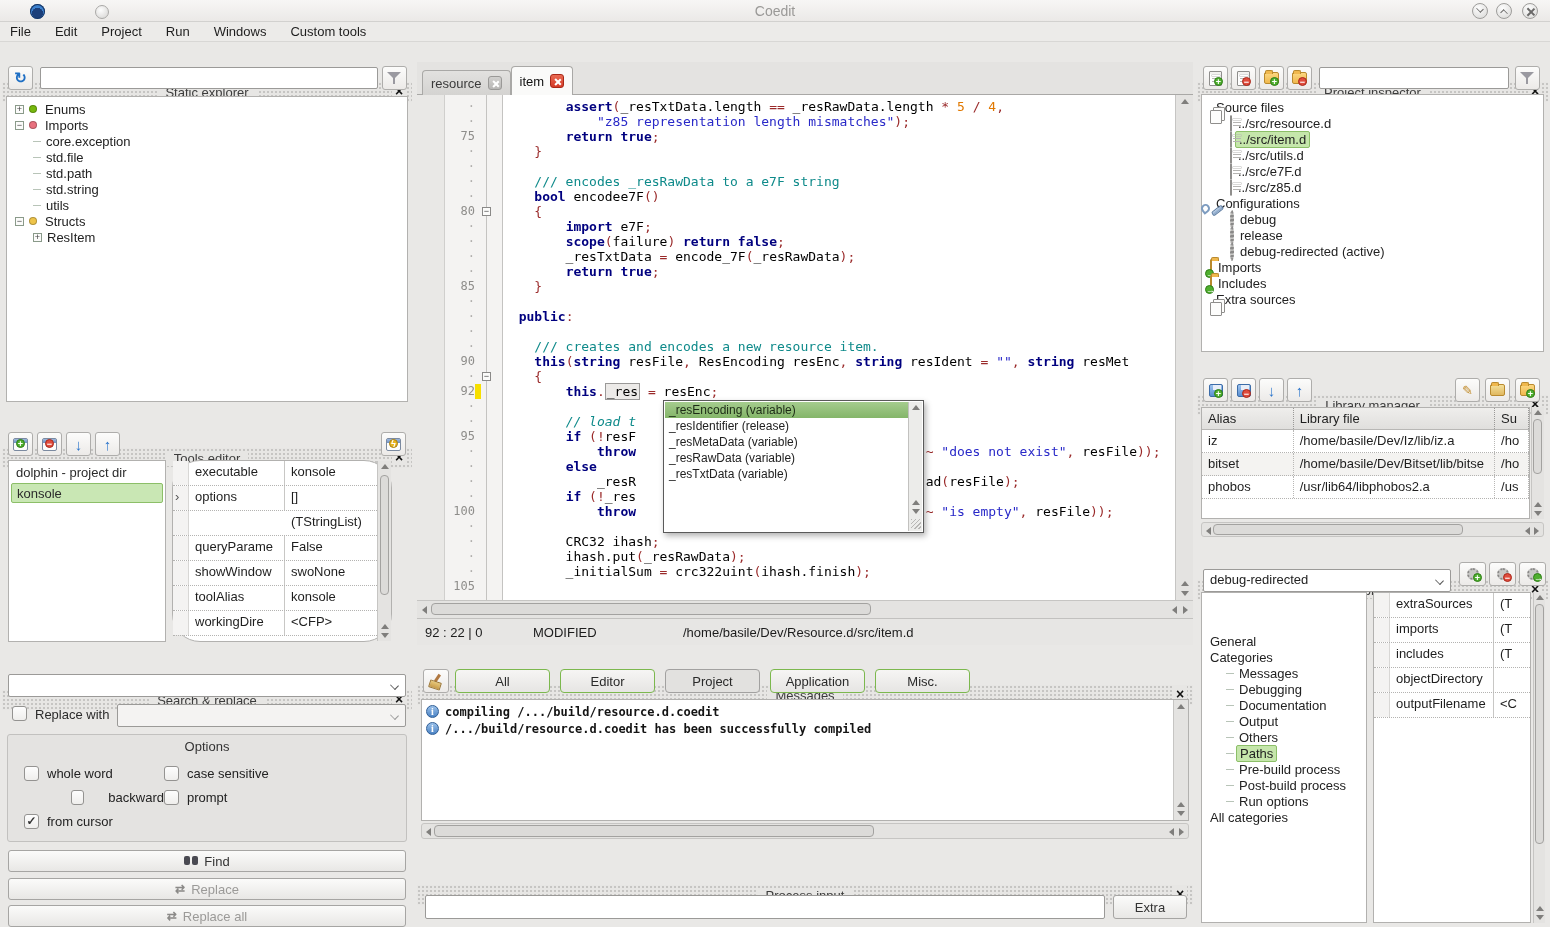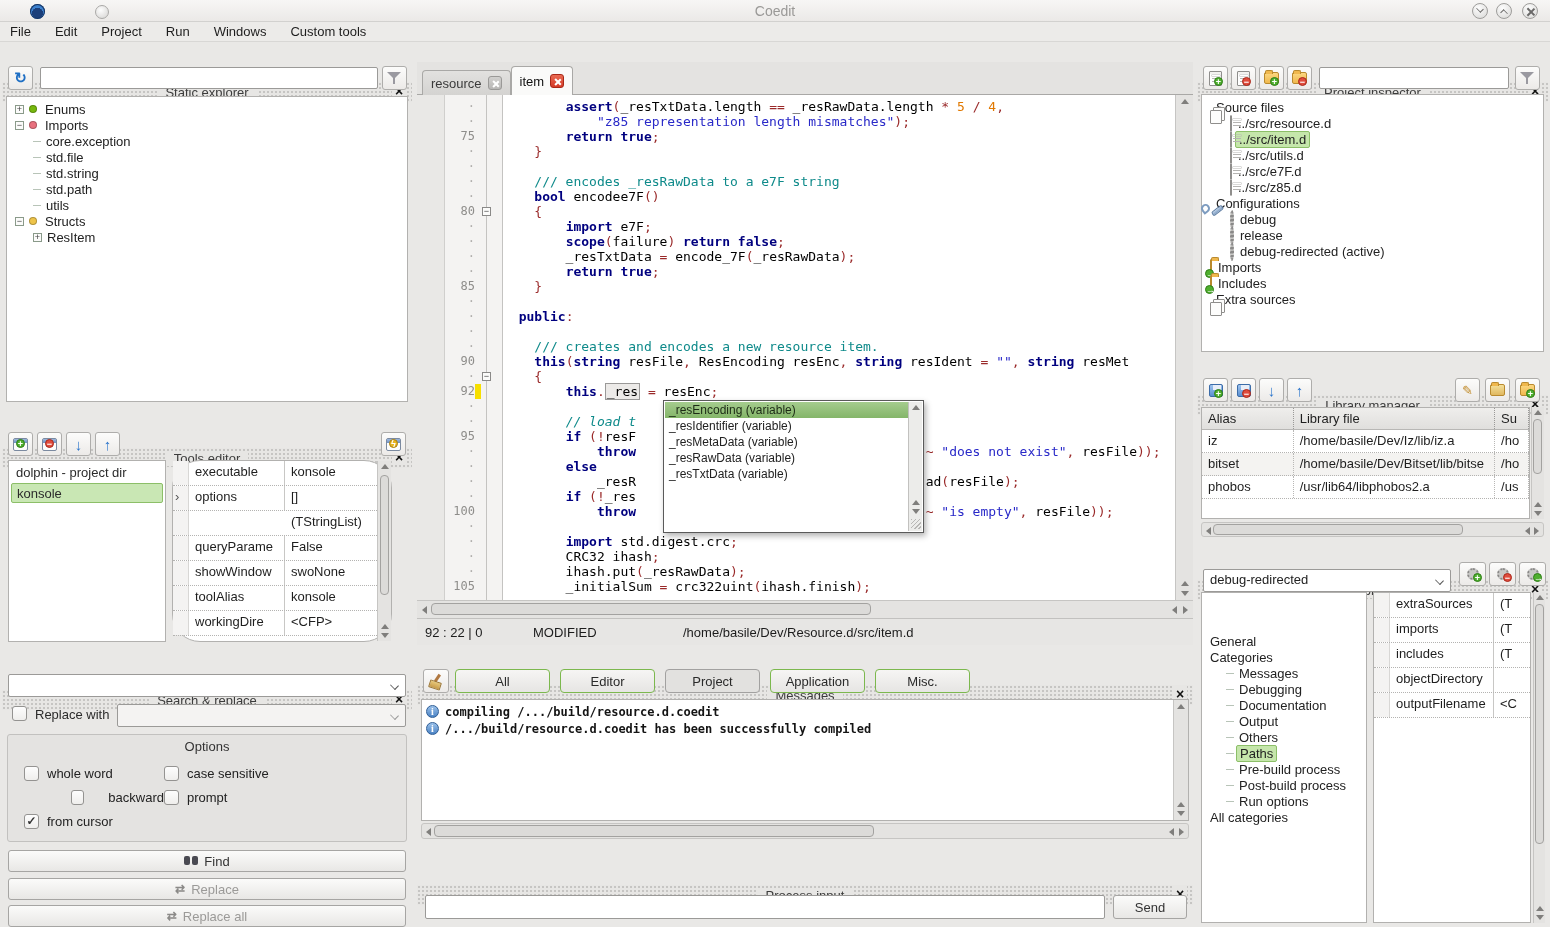--- a/index.html
+++ b/index.html
@@ -215,25 +215,25 @@
         <div class="trow" style="padding-left: 24px;">
           <span class="dash"></span>
           <span>core.exception</span>
         </div>
         <div class="trow" style="padding-left: 24px;">
           <span class="dash"></span>
           <span>std.file</span>
         </div>
         <div class="trow" style="padding-left: 24px;">
           <span class="dash"></span>
+          <span>std.path</span>
+        </div>
+        <div class="trow" style="padding-left: 24px;">
+          <span class="dash"></span>
           <span>std.string</span>
-        </div>
-        <div class="trow" style="padding-left: 24px;">
-          <span class="dash"></span>
-          <span>std.path</span>
         </div>
         <div class="trow" style="padding-left: 24px;">
           <span class="dash"></span>
           <span>utils</span>
         </div>
         <div class="trow" style="padding-left: 6px;">
           <span class="expander">−</span>
           <span class="dot" style="background: rgb(238, 196, 74);"></span>
           <span>Structs</span>
         </div>
@@ -453,21 +453,20 @@
           <div class="cl"><span>        </span><span class="tk-k">this</span><span class="tk-o">.</span><span class="tk-h">_res</span><span> </span><span class="tk-o">=</span><span> resEnc</span><span class="tk-o">;</span></div>
           <div class="cl"></div>
           <div class="cl"><span>        </span><span class="tk-ci">// load t</span></div>
           <div class="cl"><span>        </span><span class="tk-k">if</span><span> </span><span class="tk-o">(!</span><span>resF</span></div>
           <div class="cl"><span>            </span><span class="tk-k">throw</span><span>                                     </span><span class="tk-o">~</span><span> </span><span class="tk-s">"does not exist"</span><span class="tk-o">,</span><span> resFile</span><span class="tk-o">));</span></div>
           <div class="cl"><span>        </span><span class="tk-k">else</span></div>
           <div class="cl"><span>            _resR</span><span>                                     </span><span>ad</span><span class="tk-o">(</span><span>resFile</span><span class="tk-o">);</span></div>
           <div class="cl"><span>        </span><span class="tk-k">if</span><span> </span><span class="tk-o">(!</span><span>_res</span></div>
           <div class="cl"><span>            </span><span class="tk-k">throw</span><span>                                     </span><span class="tk-o">~</span><span> </span><span class="tk-s">"is empty"</span><span class="tk-o">,</span><span> resFile</span><span class="tk-o">));</span></div>
           <div class="cl"></div>
-          <div class="cl"><span>        </span><span class="tk-k">import</span><span> std.digest.crc</span><span class="tk-o">;</span></div>
           <div class="cl"><span>        CRC32 ihash</span><span class="tk-o">;</span></div>
           <div class="cl"><span>        ihash.put</span><span class="tk-o">(</span><span>_resRawData</span><span class="tk-o">);</span></div>
           <div class="cl"><span>        _initialSum </span><span class="tk-o">=</span><span> crc322uint</span><span class="tk-o">(</span><span>ihash.finish</span><span class="tk-o">);</span></div>
         </div>
       <div id="edvscroll">
         <span class="arr up" style="left:5px;top:4px;"></span>
         <span class="thumb" style="left:2px;top:95px;width:13px;height:390px;"></span>
         <span class="arr up" style="left:5px;bottom:14px;"></span>
         <span class="arr down" style="left:5px;bottom:4px;"></span>
       </div>
@@ -481,21 +480,21 @@
     <div id="edstatus">
       <span style="width:108px;">92 : 22 | 0</span>
       <span style="width:150px;">MODIFIED</span>
       <span>/home/basile/Dev/Resource.d/src/item.d</span>
     </div>
   </div>
 
   <div class="popup">
     <div class="pitems">
         <div class="pitem sel">_resEncoding (variable)</div>
-        <div class="pitem">_resIdentifier (variable)</div>
+        <div class="pitem">_resIdentifier (release)</div>
         <div class="pitem">_resMetaData (variable)</div>
         <div class="pitem">_resRawData (variable)</div>
         <div class="pitem">_resTxtData (variable)</div>
       </div>
     <div class="psb">
       <span class="arr up" style="left:3px;top:3px;"></span>
       <span class="thumb" style="left:2px;top:12px;width:9px;height:38px;"></span>
       <span class="arr up" style="left:3px;bottom:26px;"></span>
       <span class="arr down" style="left:3px;bottom:17px;"></span>
       <span style="position:absolute;left:2px;bottom:2px;width:10px;height:10px;background:repeating-linear-gradient(135deg,#b8b7b5 0 1px,transparent 1px 3px);"></span>
@@ -542,21 +541,21 @@
     </div>
   </div>
 
   <div class="panel" style="left:417px; top:845px; width:776px; height:82px;">
     <div class="phead">
       <span class="ptitle">Process input</span>
       <span class="pclose">×</span>
     </div>
     <input class="input" style="left: 8px; top: 50px; width: 680px; height: 24px;" value="">
     <div class="btn" style="position:absolute;left:696px;top:50px;width:74px;height:24px;">
-        <span>Send</span>
+        <span>Extra</span>
       </div>
   </div>
 
   <div class="panel" style="left:1197px; top:42px; width:351px; height:313px;">
     <div class="phead">
       <span class="ptitle">Project inspector</span>
       <span class="pclose">×</span>
     </div>
     <span class="tbtn" style="left:6px;top:24px;">
         <span class="ic-doc"></span>

